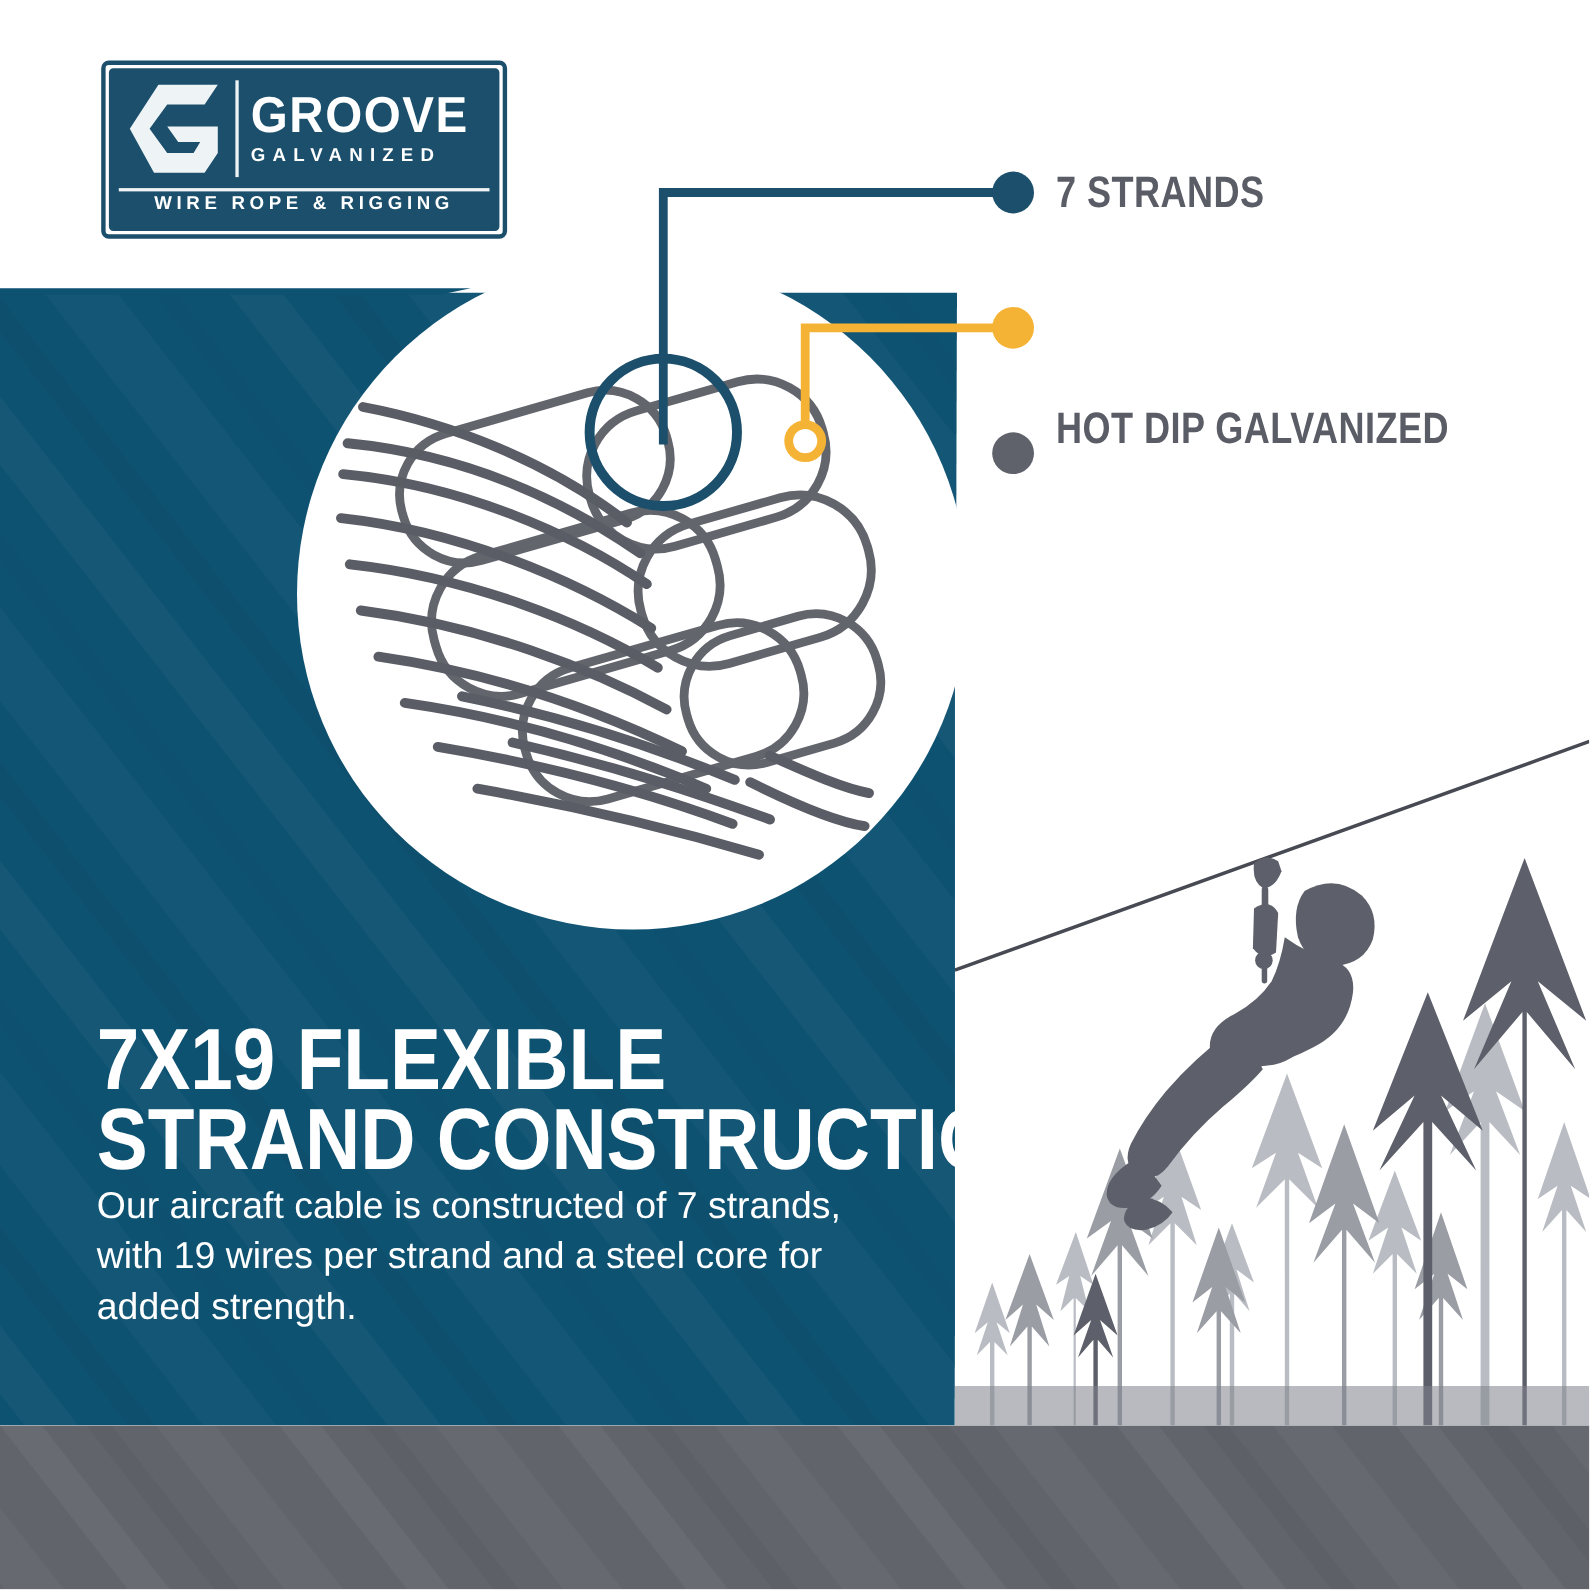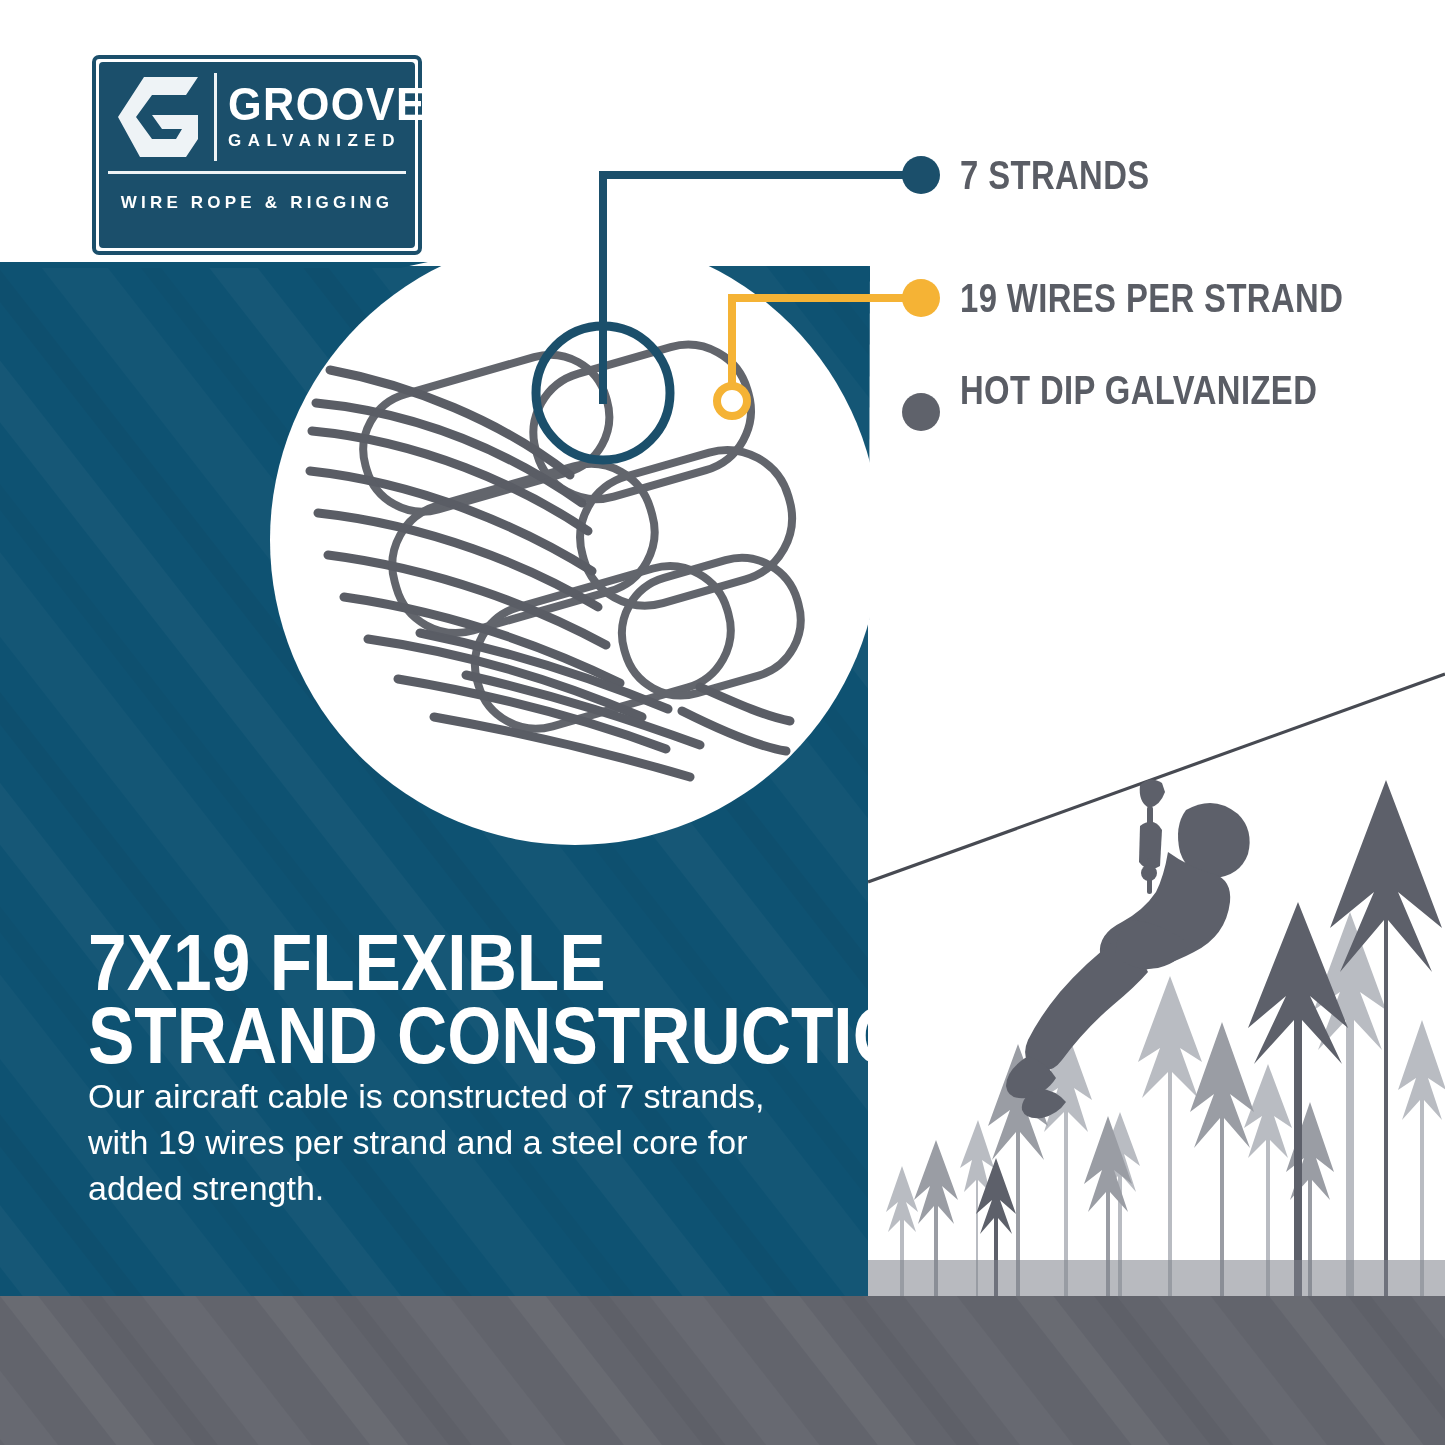--- a/index.html
+++ b/index.html
@@ -1,34 +1,34 @@
 <!DOCTYPE html>
 <html><head>
 <meta charset="utf-8">
 <style>
   html,body{margin:0;padding:0;background:#fff;}
   body{width:1445px;height:1445px;overflow:hidden;
        font-family:"Liberation Sans", sans-serif;}
   #stage{position:relative;width:1445px;height:1445px;background:#ffffff;overflow:hidden;}
 
   
-  .logo{position:absolute;left:92px;top:55px;width:330px;height:200px;}
+  .logo{position:absolute;left:92px;top:55px;width:330px;height:162px;padding-left:39px;}
   .logo-outer{position:absolute;inset:0;border:4px solid #1b4f6b;border-radius:7px;background:#fff;}
   .logo-inner{position:absolute;left:7px;top:7px;right:7px;bottom:7px;border:3px solid #1b4f6b;border-radius:4px;background:#1b4f6b;}
   .logo-top{position:absolute;left:0;top:0;right:0;height:104px;display:flex;}
   .logo-mark{width:110px;height:104px;position:relative;}
   .logo-divider{position:absolute;left:112px;top:8px;width:3px;height:88px;background:#eef3f6;}
   .logo-word{flex:1;display:flex;flex-direction:column;justify-content:center;padding-left:16px;}
   .logo-groove{color:#fff;font-size:46px;font-weight:bold;letter-spacing:1.5px;
                line-height:0.95;transform:scaleX(0.94);transform-origin:left center;
                font-family:"Liberation Sans", sans-serif;}
   .logo-industrial{color:#fff;font-size:17px;font-weight:bold;letter-spacing:6.5px;margin-top:5px;
                    font-family:"Liberation Sans", sans-serif;}
   .logo-rule{position:absolute;left:6px;right:6px;top:106px;height:3px;background:#eef3f6;}
-  .logo-bottom{position:absolute;left:0;right:0;top:110px;height:38px;display:flex;align-items:flex-end;justify-content:center;}
+  .logo-bottom{position:absolute;left:0;right:0;top:110px;height:38px;display:flex;align-items:flex-start;justify-content:center;}
   .logo-tag{color:#fff;font-size:17px;font-weight:bold;letter-spacing:4.2px;
             font-family:"Liberation Sans", sans-serif;}
 
   
   .blue-panel{position:absolute;left:0;top:0;width:1445px;height:1445px;}
 
   
   .callouts{position:absolute;left:0;top:0;width:1445px;height:1445px;}
   .callout-row{position:absolute;display:flex;align-items:center;}
   .cl-label{font-size:40px;font-weight:bold;color:#5a5d65;letter-spacing:0.5px;
@@ -151,23 +151,20 @@
     <circle cx="921" cy="298" r="19" fill="#f5b335"></circle>
     <circle cx="732" cy="401" r="15" fill="#ffffff" stroke="#f5b335" stroke-width="8"></circle>
 
     <circle cx="921" cy="412" r="19" fill="#5f626b"></circle>
   </svg>
 
   <div class="callout-row" style="left:960px;top:153px;">
     <span class="cl-label">7 STRANDS</span>
   </div>
 
-  <div class="callout-row" style="left:960px;top:276px;">
-    <span class="cl-label">19 WIRES PER STRAND</span>
-  </div>
 
   <div class="callout-row" style="left:960px;top:368px;">
     <span class="cl-label">HOT DIP GALVANIZED</span>
   </div>
 
   <svg style="position:absolute;left:868px;top:620px;width:577px;height:676px;" viewBox="0 0 577 676" width="577" height="676">
     <rect x="0" y="0" width="577" height="676" fill="#ffffff"></rect>
 
     <path d="M0,262 L577,54" fill="none" stroke="#474a52" stroke-width="3.2"></path>
 

